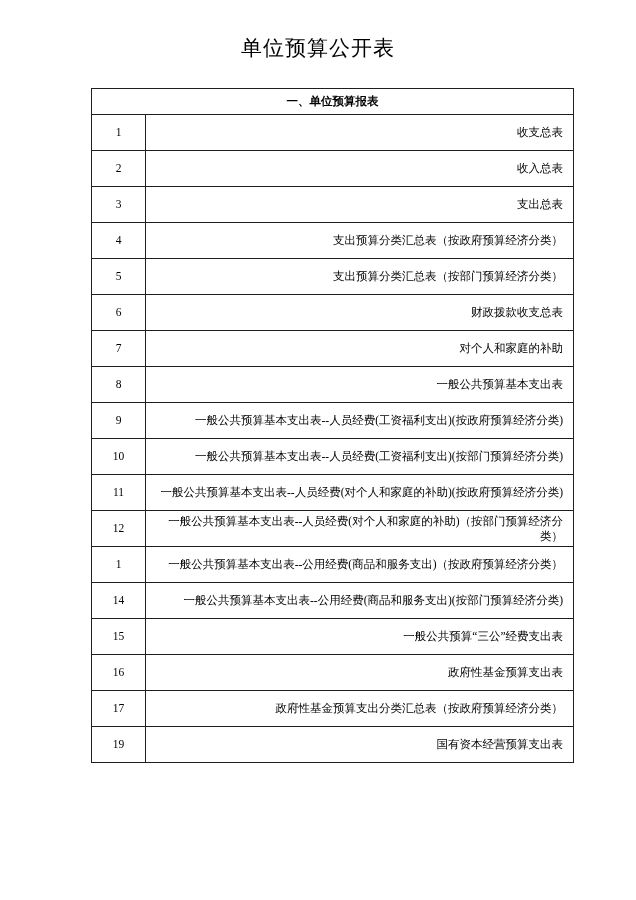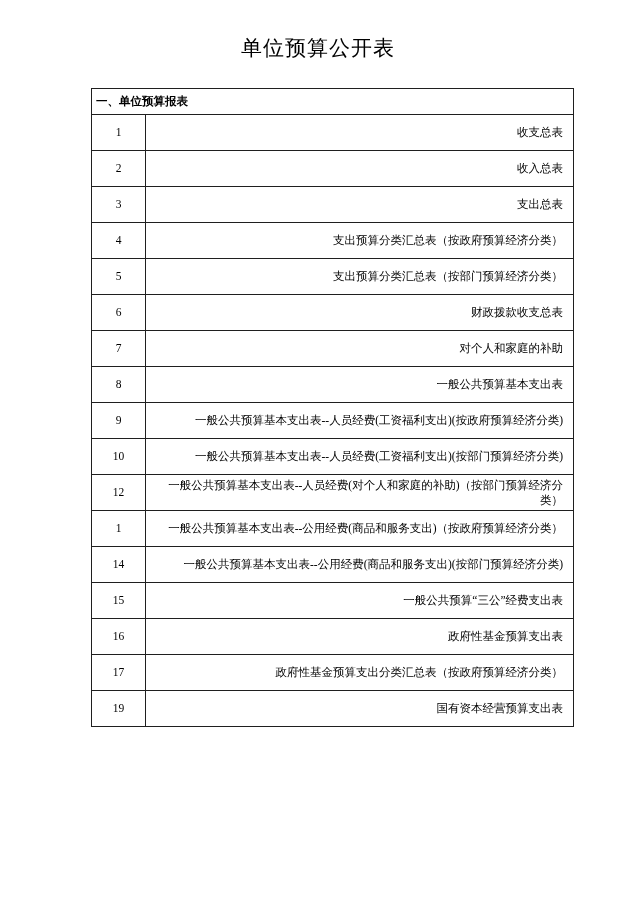--- a/index.html
+++ b/index.html
@@ -38,21 +38,21 @@
     border: 1.5px solid #1f1f1f;
     font-size: 11.5px;
     line-height: 1.25;
     vertical-align: middle;
     overflow: hidden;
   }
   td.section-header {
     font-weight: bold;
     height: 25px;
     padding: 0 4px;
-    text-align: left;
+    text-align: center;
   }
   td.num {
     width: 54px;
     height: 35px;
     text-align: center;
     padding: 0;
   }
   td.name {
     padding: 2px 10px 2px 8px;
     text-align: right;
@@ -109,20 +109,24 @@
         </tr>
         <tr>
           <td class="num">9</td>
           <td class="name">一般公共预算基本支出表--人员经费(工资福利支出)(按政府预算经济分类)</td>
         </tr>
         <tr>
           <td class="num">10</td>
           <td class="name">一般公共预算基本支出表--人员经费(工资福利支出)(按部门预算经济分类)</td>
         </tr>
         <tr>
+          <td class="num">11</td>
+          <td class="name">一般公共预算基本支出表--人员经费(对个人和家庭的补助)(按政府预算经济分类)</td>
+        </tr>
+        <tr>
           <td class="num">12</td>
           <td class="name">一般公共预算基本支出表--人员经费(对个人和家庭的补助)（按部门预算经济分类）</td>
         </tr>
         <tr>
           <td class="num">1</td>
           <td class="name">一般公共预算基本支出表--公用经费(商品和服务支出)（按政府预算经济分类）</td>
         </tr>
         <tr>
           <td class="num">14</td>
           <td class="name">一般公共预算基本支出表--公用经费(商品和服务支出)(按部门预算经济分类)</td>

